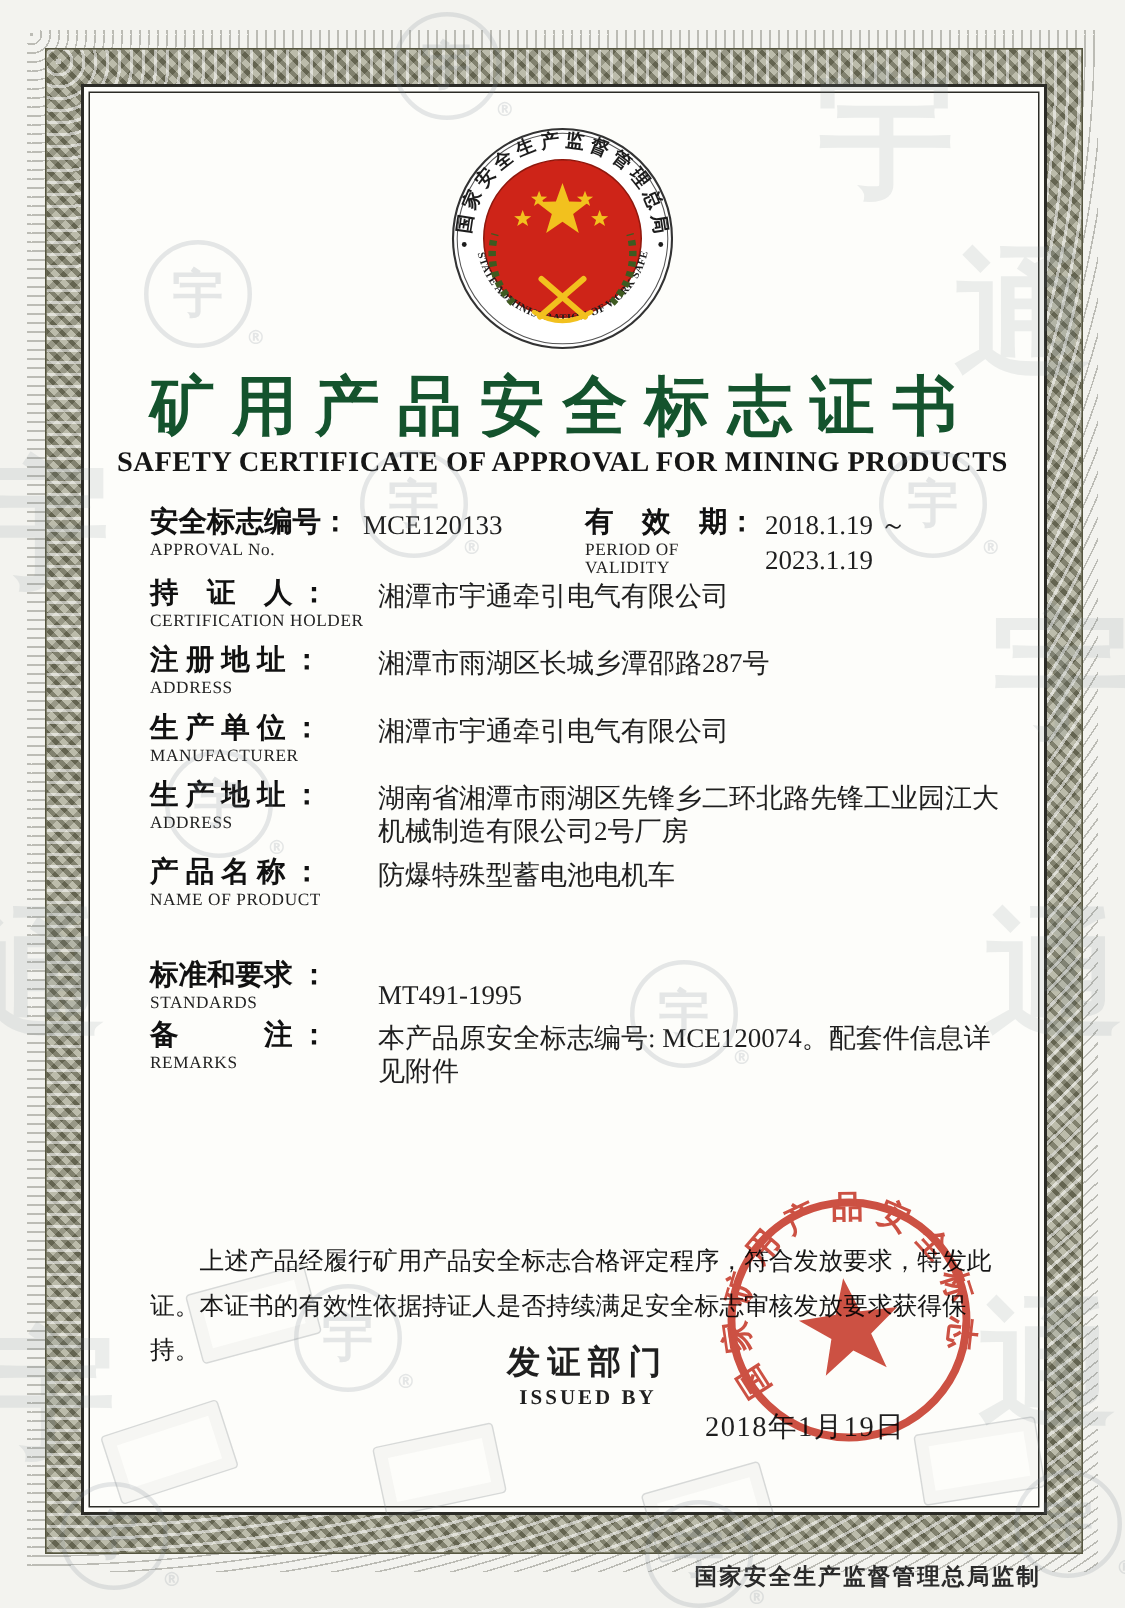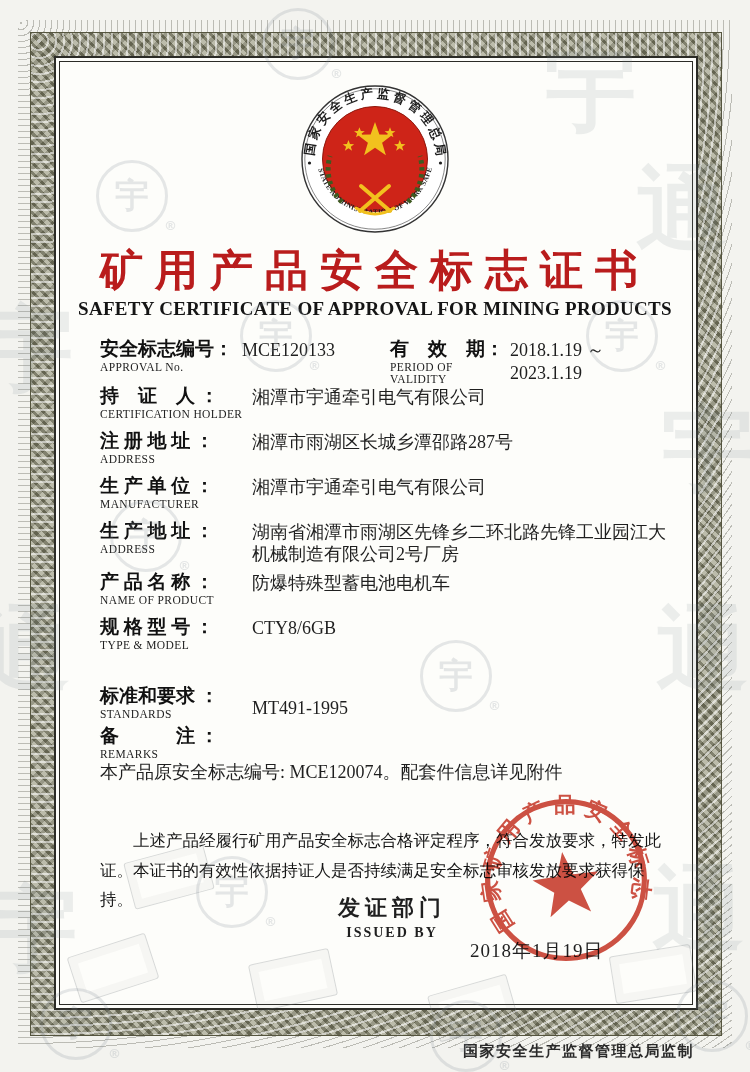--- a/index.html
+++ b/index.html
@@ -46,42 +46,42 @@
     position:absolute; left:54px; top:56px; right:52px; bottom:62px; z-index:3;
     background:#fdfdfa; border:2px solid #2b2b26;
     box-shadow:inset 0 0 0 3px #fdfdfa, inset 0 0 0 4px #2b2b26;
   }
   .content{position:absolute; inset:0; z-index:4;}
   
   .emblem{position:absolute; left:300px; top:84px; width:150px; height:150px;}
   
   .title-zh{
     position:absolute; left:0; right:0; top:242px; text-align:center;
-    font-size:43px; font-weight:bold; letter-spacing:12px; color:#b91c1c;
+    font-size:43px; font-weight:bold; letter-spacing:12px; color:#14532d;
     white-space:nowrap;
   }
   .title-en{
     position:absolute; left:0; right:0; top:298px; text-align:center;
     font-size:19px; font-weight:bold; letter-spacing:.3px; color:#151515;
   }
   
   .fields{position:absolute; left:100px; top:338px; width:566px;}
   .hdr-row{display:flex; }
   .lbl{font-size:19px; font-weight:bold; color:#111; line-height:1.15; white-space:nowrap;}
   .lbl-en{font-size:11.5px; font-weight:normal; letter-spacing:.4px; color:#222; margin-top:1px;}
   .val{font-size:18px; line-height:1.25; padding-top:1px;}
   .hdr-row .c1{width:142px;}
   .hdr-row .c2{width:148px;}
   .hdr-row .c3{width:120px;}
   .hdr-row .c4{flex:1;}
   .frow{display:flex; margin-bottom:5px; min-height:40px;}
   .frow .flabel{width:152px; flex:none;}
   .frow .fvalue{flex:1;}
   .gap-top{margin-top:24px;align-items:flex-end;}
-  .small-gap-top{margin-top:0;flex-direction:column;}
+  .small-gap-top{margin-top:0;}
   
   .decl{
     position:absolute; left:100px; top:826px; width:572px;
     font-size:16.5px; line-height:1.8; text-indent:2em; color:#161616;
   }
   .issued{position:absolute; left:338px; top:893px; text-align:center;}
   .issued .zh{font-size:22px; font-weight:bold; letter-spacing:5px;}
   .issued .en{font-size:14px; font-weight:bold; letter-spacing:2px; margin-top:2px;}
   .issue-date{position:absolute; left:470px; top:938px; font-size:19px; letter-spacing:1px;}
   
@@ -193,27 +193,20 @@
       </div>
 
       <div class="frow">
         <div class="flabel">
           <div class="lbl">产 品 名 称 ：</div>
           <div class="lbl-en">NAME OF PRODUCT</div>
         </div>
         <div class="fvalue val">防爆特殊型蓄电池电机车</div>
       </div>
 
-      <div class="frow">
-        <div class="flabel">
-          <div class="lbl">规 格 型 号 ：</div>
-          <div class="lbl-en">TYPE &amp; MODEL</div>
-        </div>
-        <div class="fvalue val">CTY8/6GB</div>
-      </div>
 
       <div class="frow gap-top">
         <div class="flabel">
           <div class="lbl">标准和要求 ：</div>
           <div class="lbl-en">STANDARDS</div>
         </div>
         <div class="fvalue val">MT491-1995</div>
       </div>
 
 

